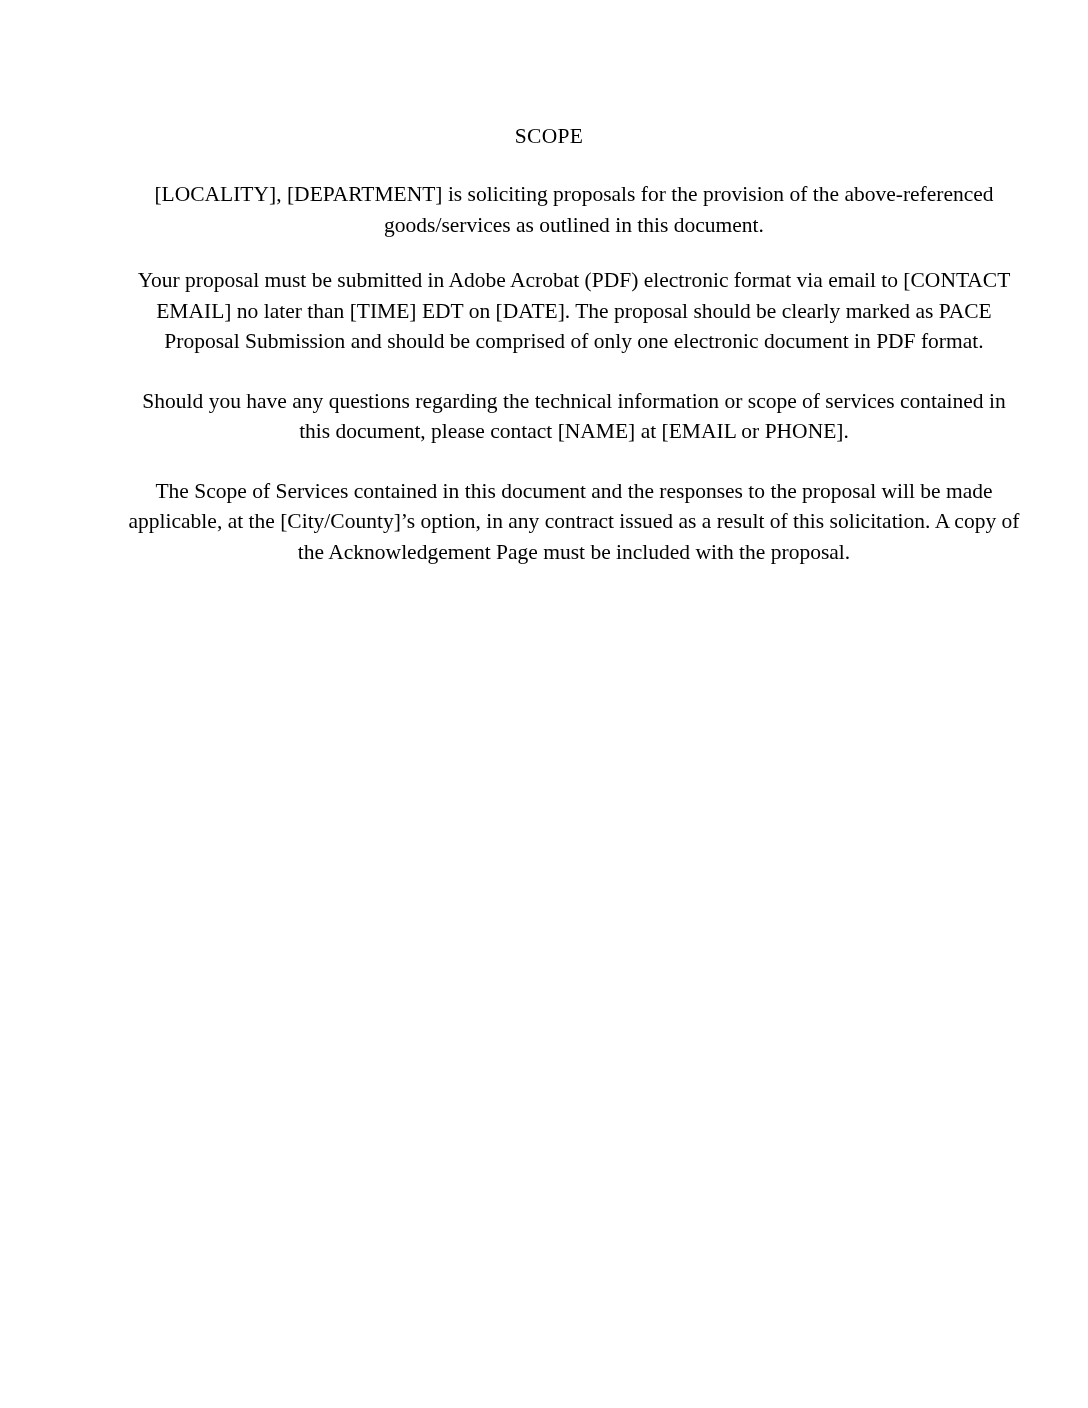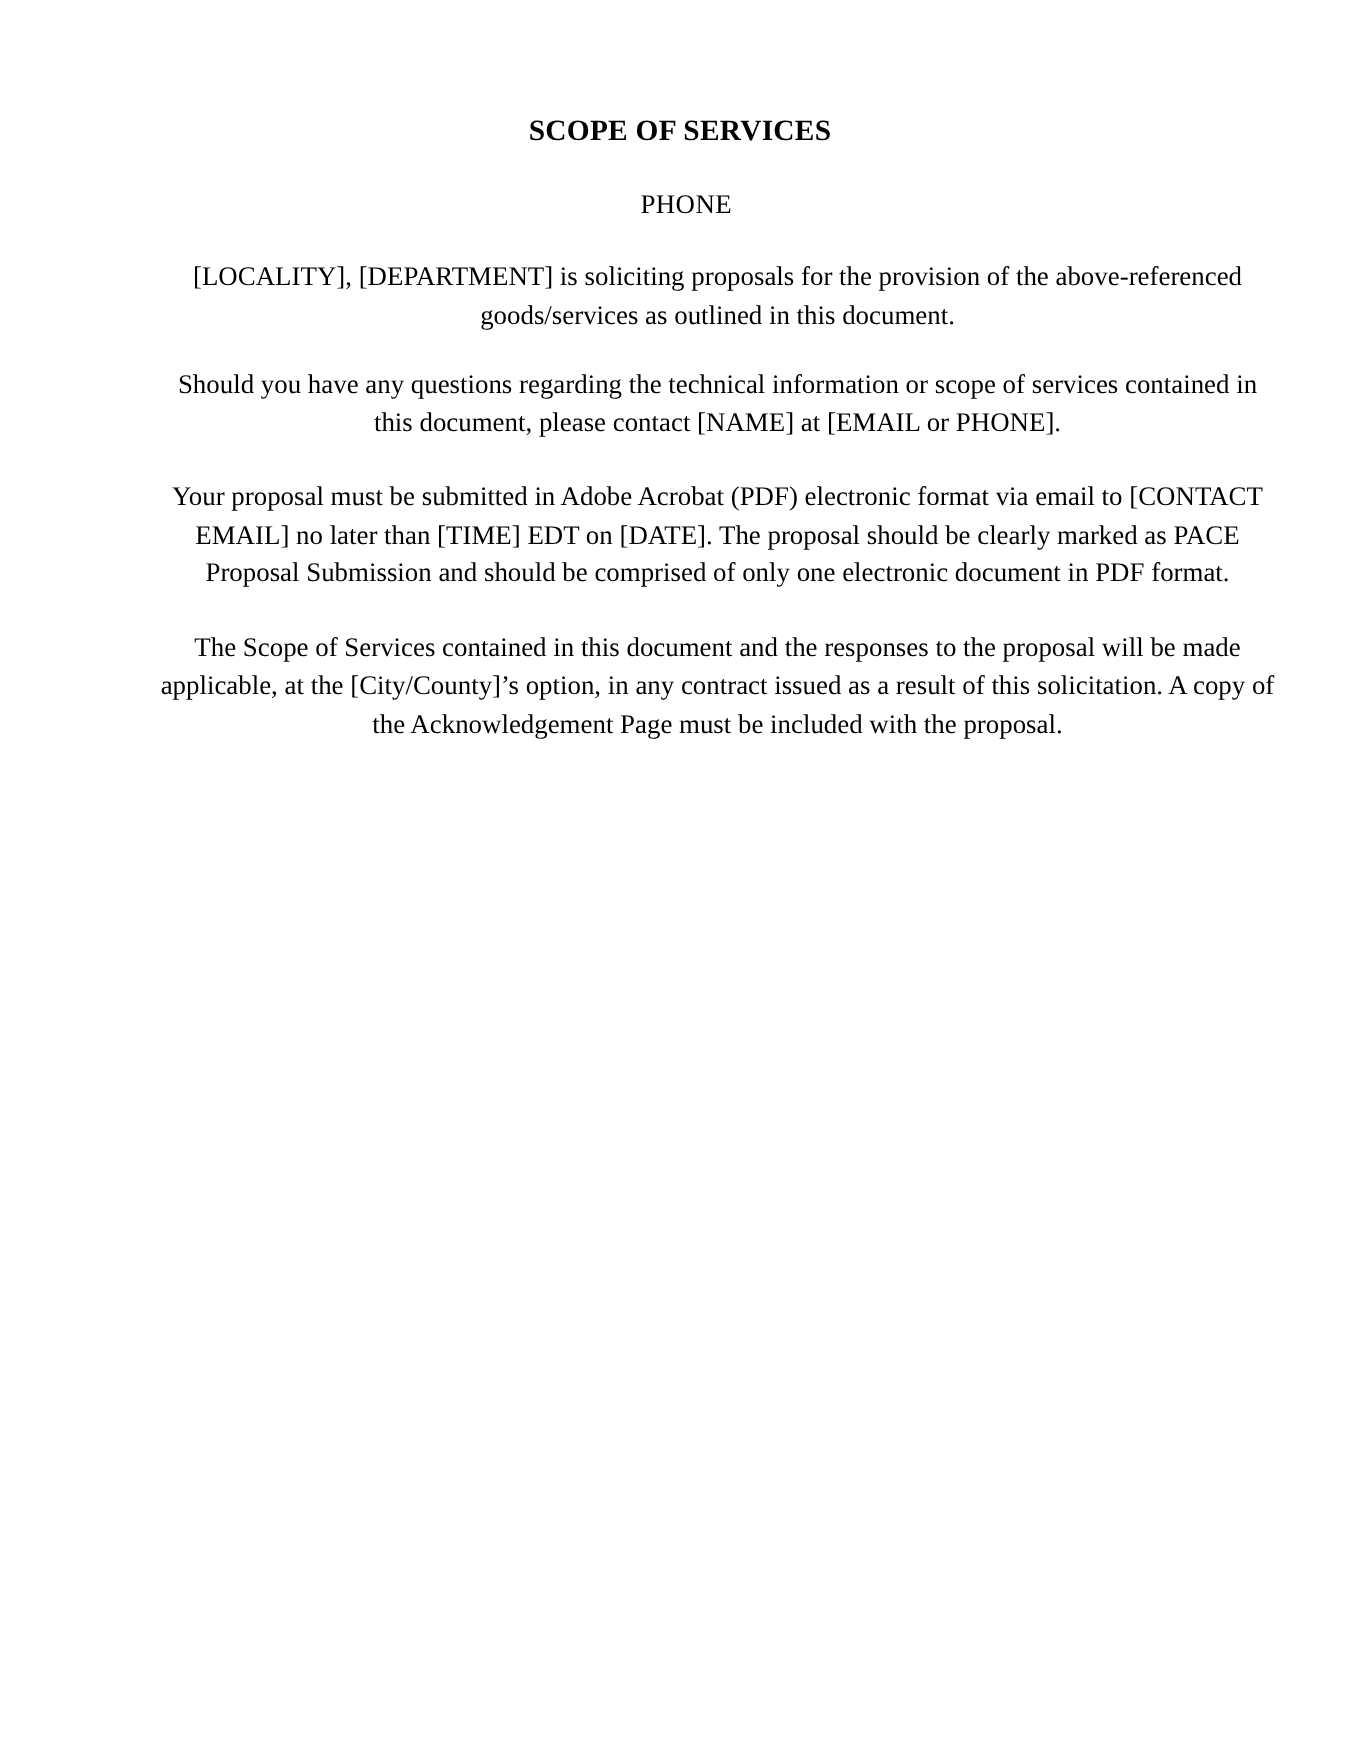--- a/index.html
+++ b/index.html
@@ -59,28 +59,27 @@
   }
   .para-gap {
     margin-bottom: 29px;
   }
 </style>
 </head>
 <body>
 
 <div class="page">
 
-  <h1 class="doc-title">SCOPE OF SERVICES</h1>
 
 
-  <div class="doc-date">PHONE</div>
+  <div class="doc-date">SCOPE</div>
 
   <div class="body-block">
     <p class="para">[LOCALITY], [DEPARTMENT] is soliciting proposals for the provision of the above-referenced goods/services as outlined in this document.</p>
 
+    <p class="para para-gap">Your proposal must be submitted in Adobe Acrobat (PDF) electronic format via email to [CONTACT EMAIL] no later than [TIME] EDT on [DATE].  The proposal should be clearly marked as PACE Proposal Submission and should be comprised of only one electronic document in PDF format.</p>
+
     <p class="para para-gap">Should you have any questions regarding the technical information or scope of services contained in this document, please contact [NAME] at [EMAIL or PHONE].</p>
-
-    <p class="para para-gap">Your proposal must be submitted in Adobe Acrobat (PDF) electronic format via email to [CONTACT EMAIL] no later than [TIME] EDT on [DATE].  The proposal should be clearly marked as PACE Proposal Submission and should be comprised of only one electronic document in PDF format.</p>
 
     <p class="para">The Scope of Services contained in this document and the responses to the proposal will be made applicable, at the [City/County]’s option, in any contract issued as a result of this solicitation.  A copy of the Acknowledgement Page must be included with the proposal.</p>
   </div>
 
 </div>
 
 </body></html>

